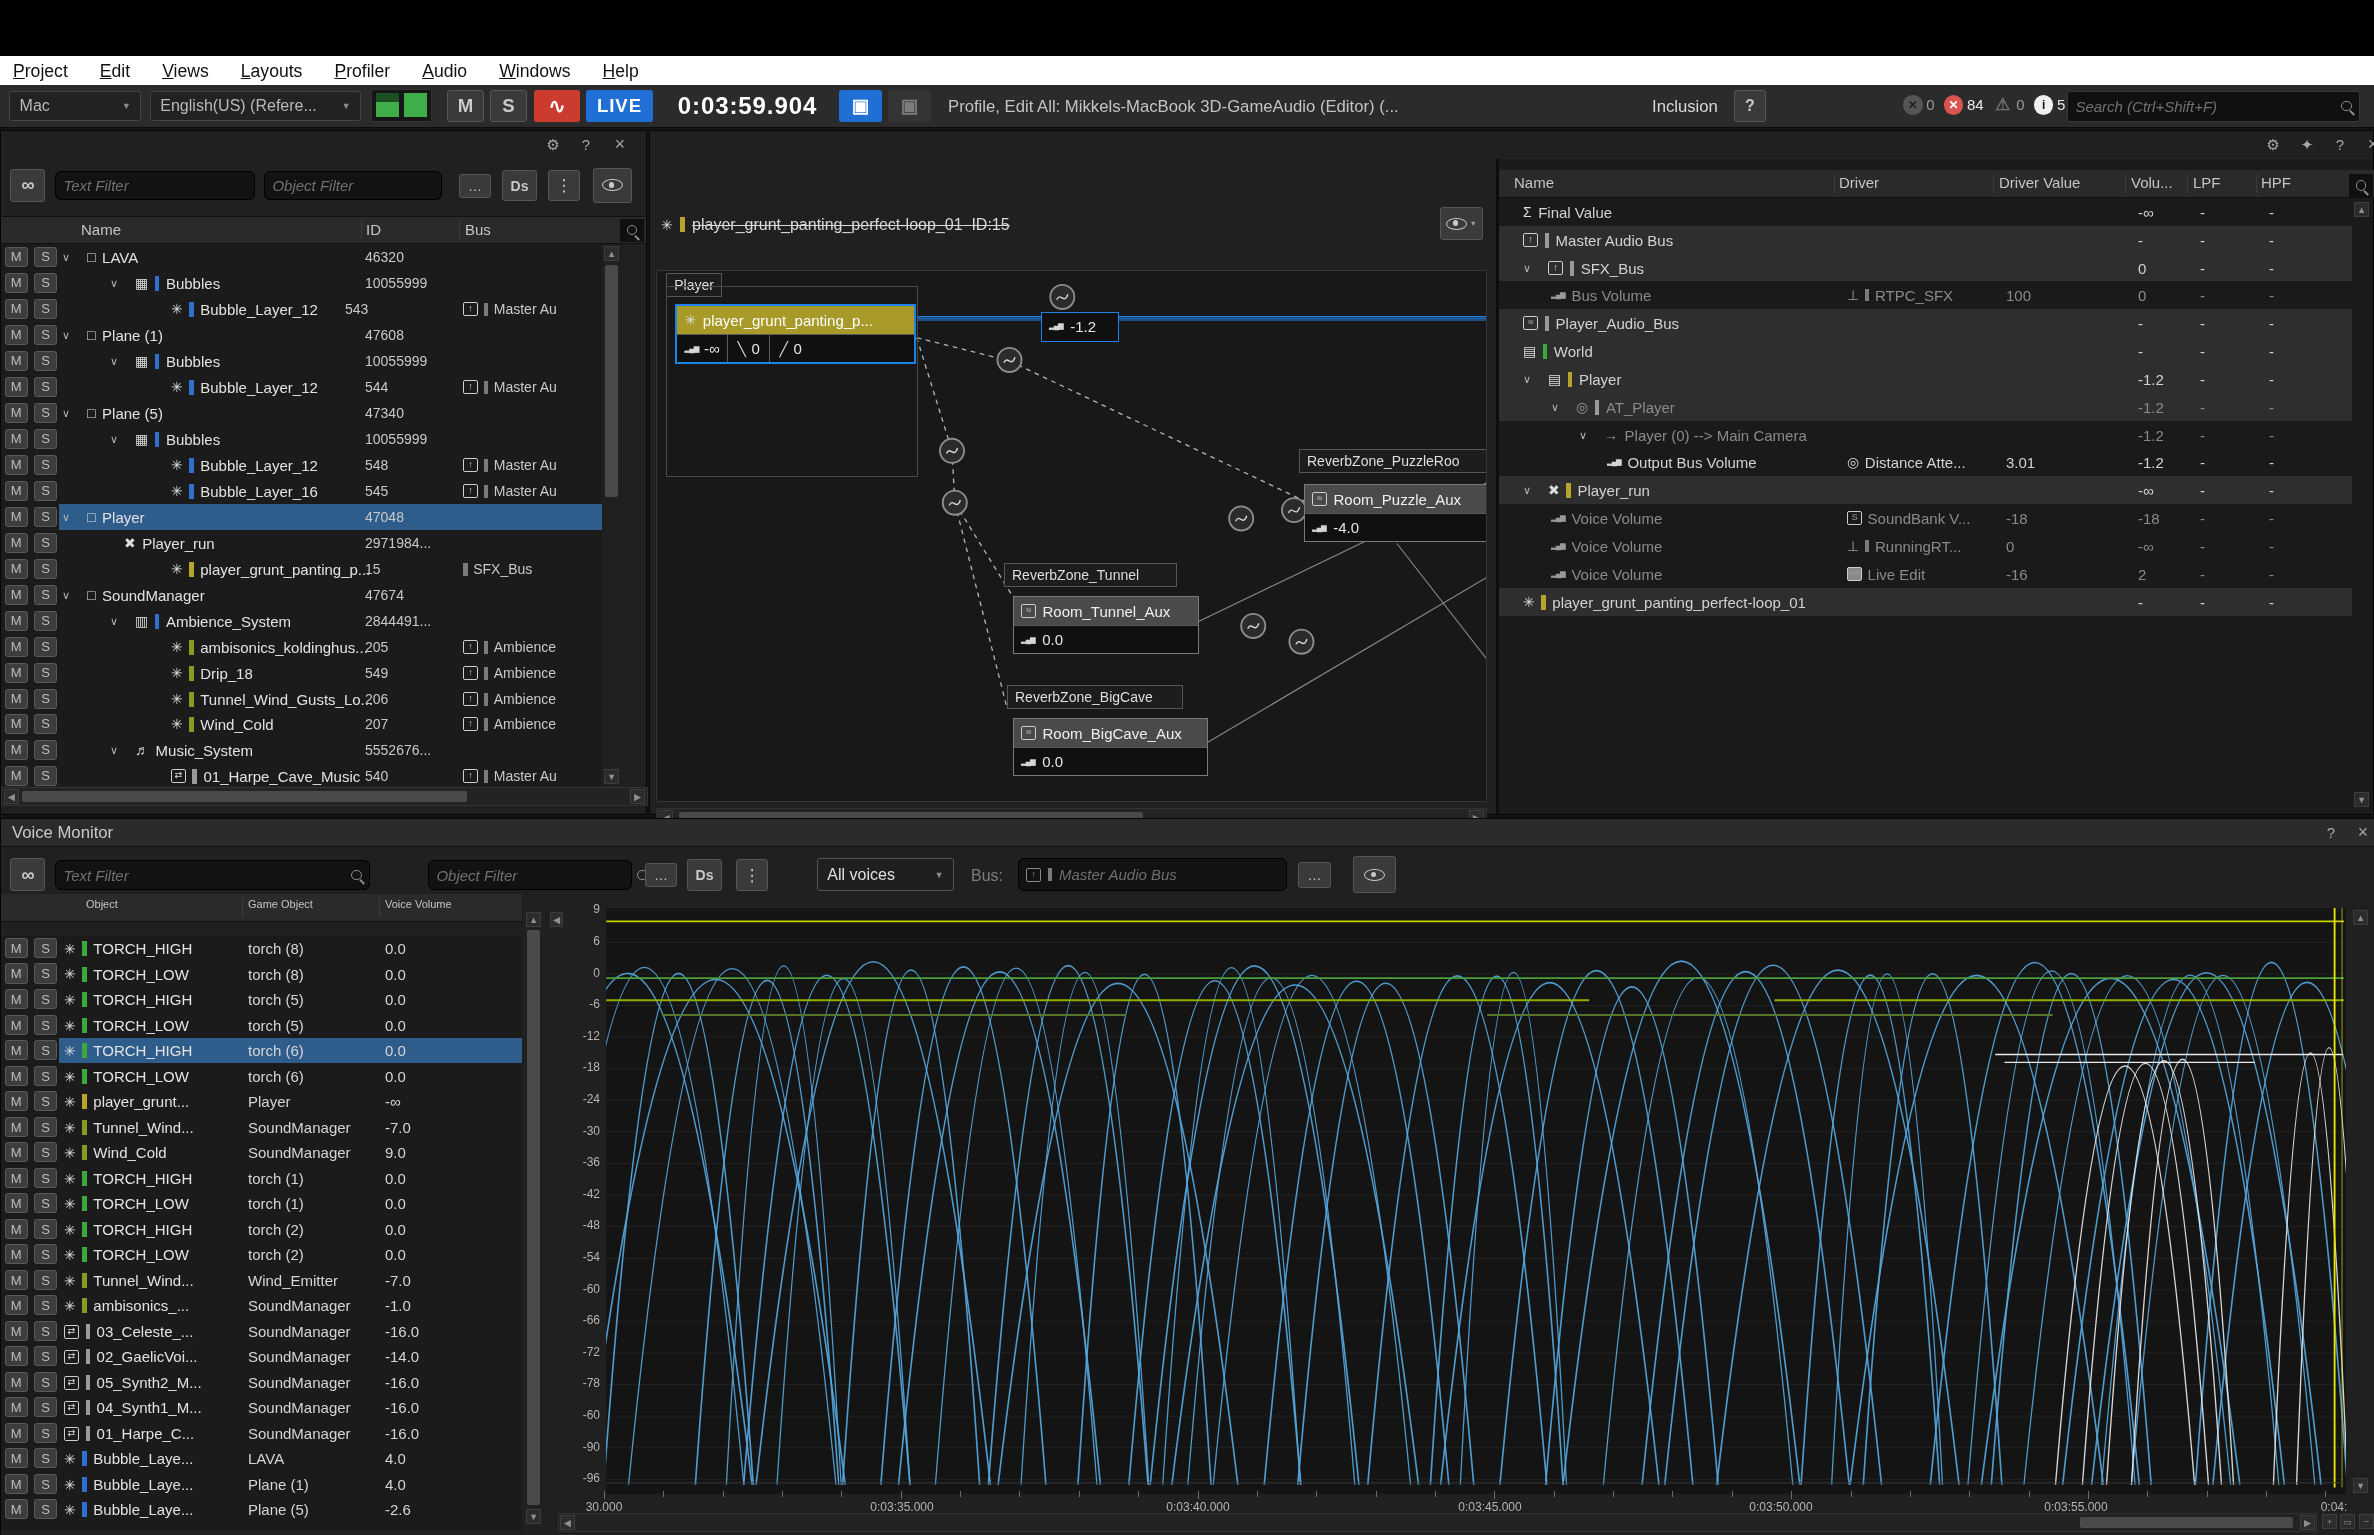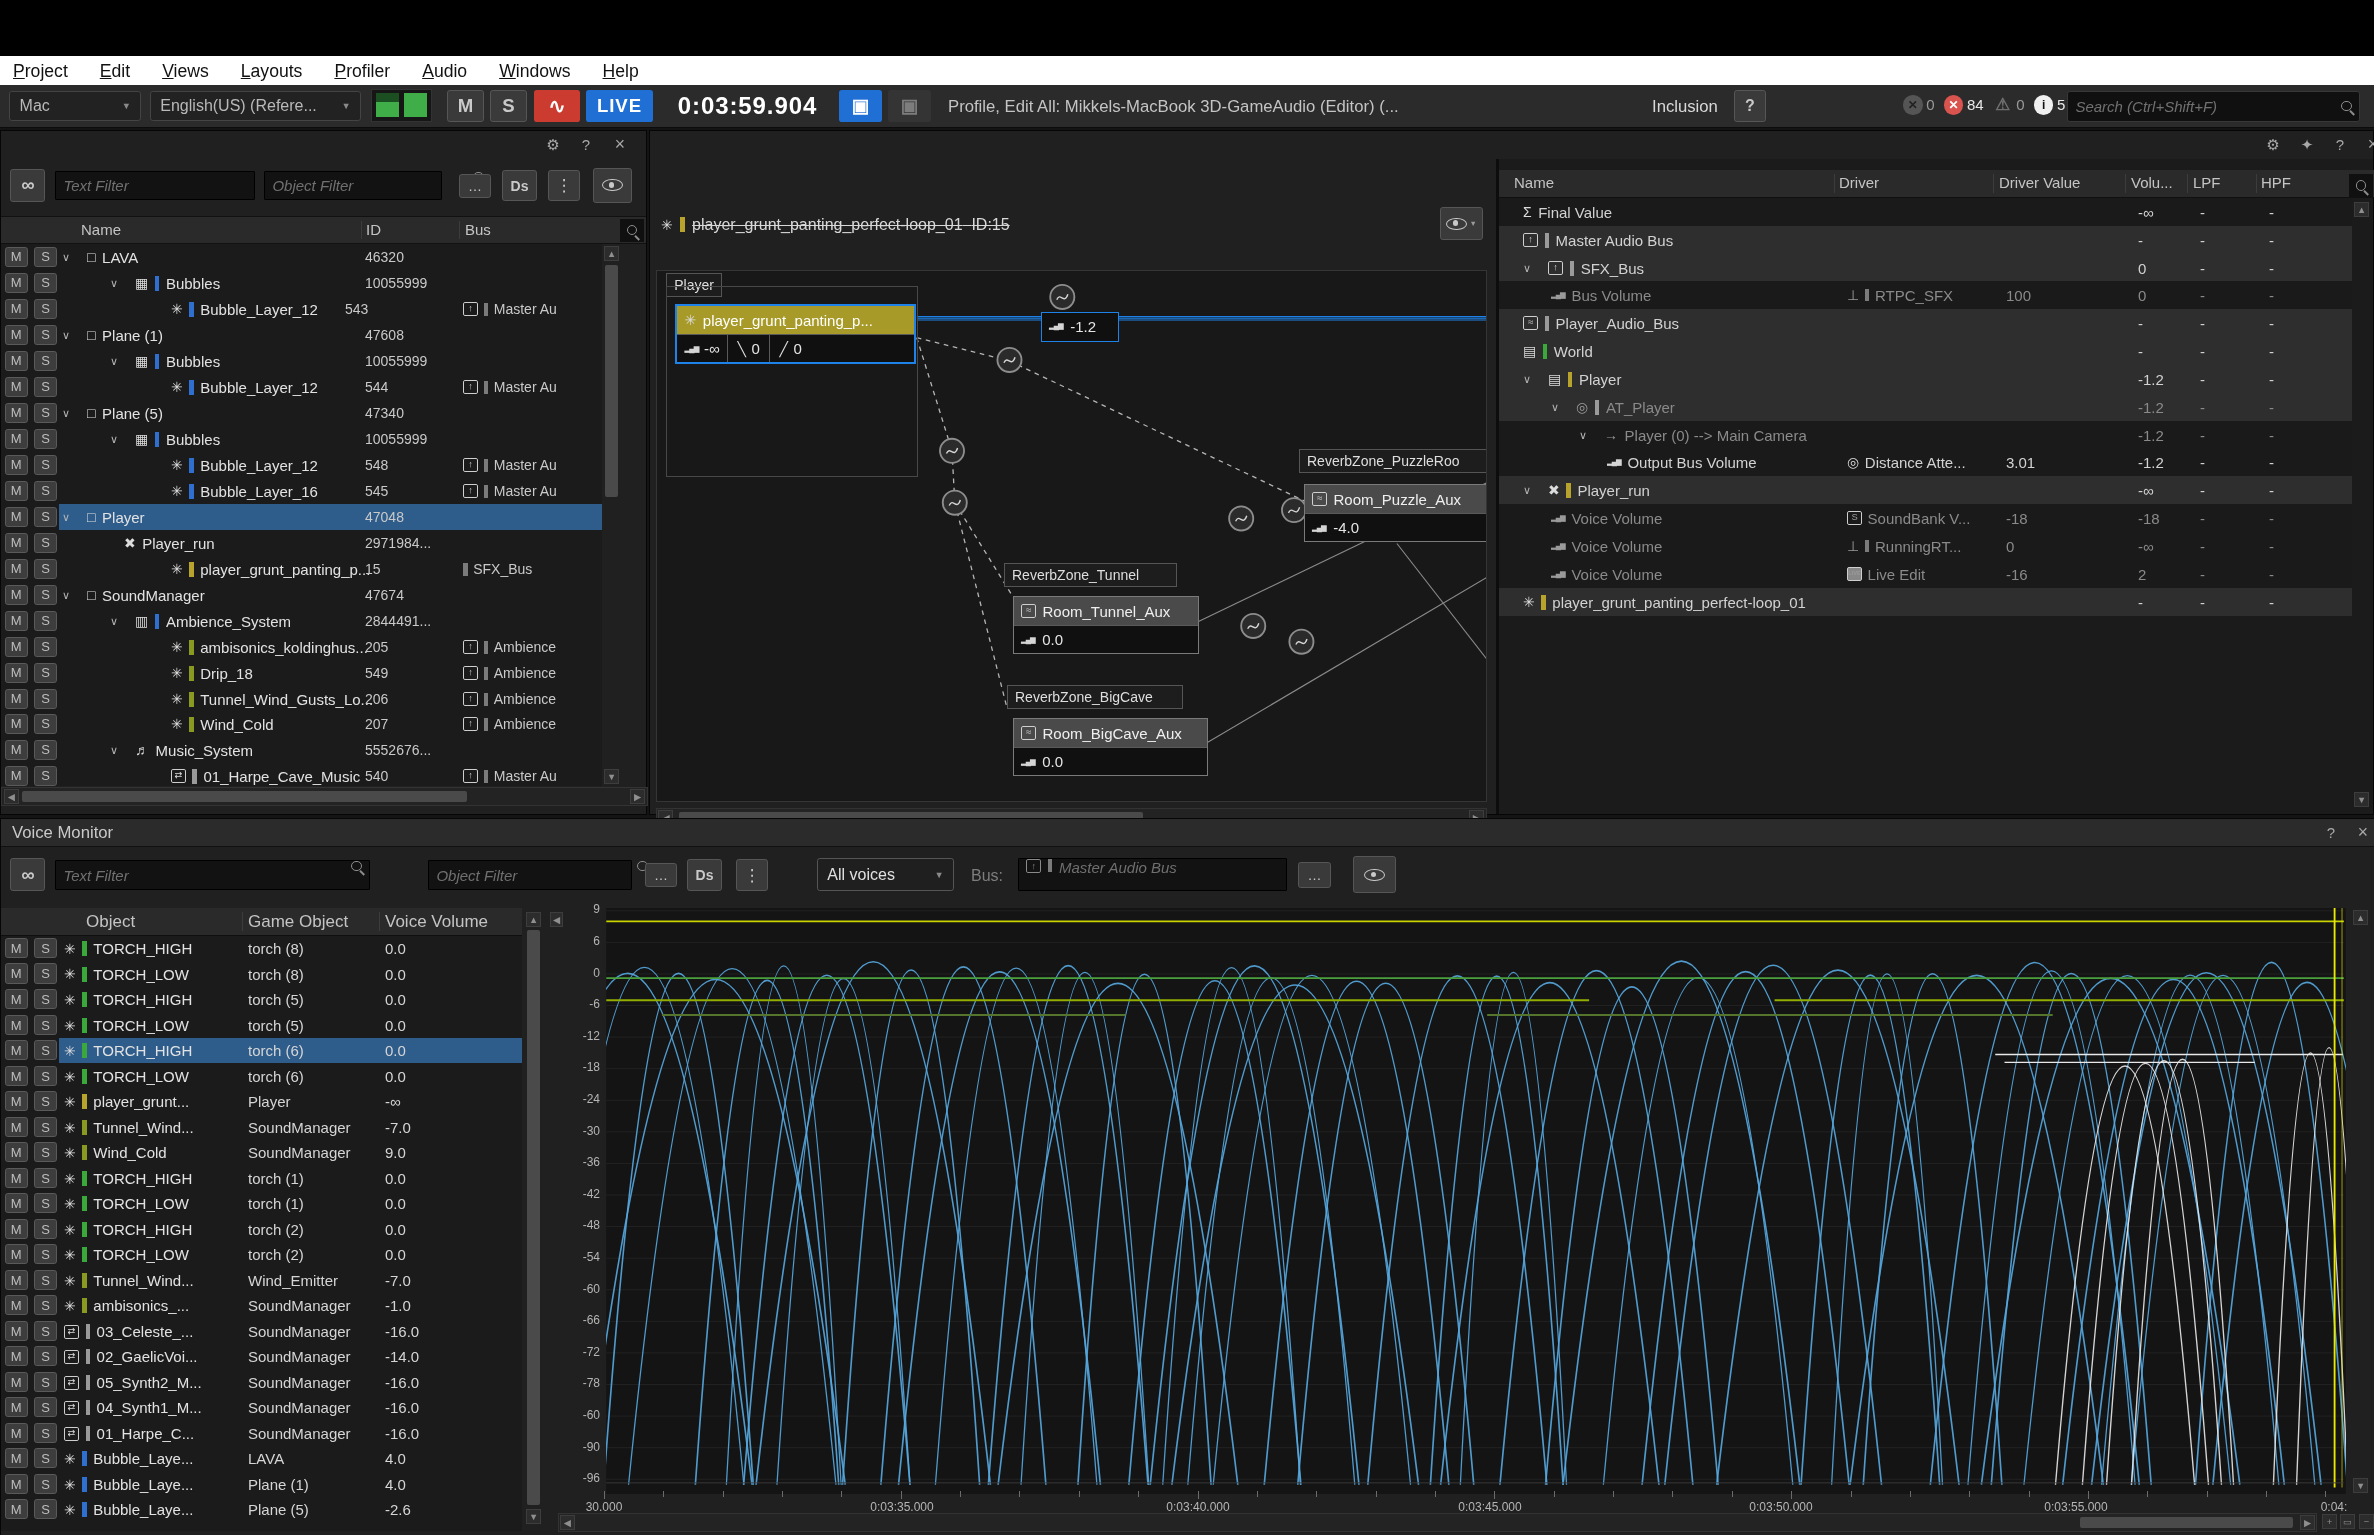--- a/index.html
+++ b/index.html
@@ -26,21 +26,21 @@
   #tb-badges { position:absolute; left:1903px; top:10.2px; display:flex; align-items:center; }
   #tb-search { position:absolute; left:2067px; top:5.6px; width:293px; height:31px; background:#101010; border:0.9px solid #383838; border-radius:2.8px; display:flex; align-items:center; padding:0 7.4px; }
   input.flt { background:transparent; border:none; outline:none; color:#cfcfcf; font-size:15px; font-style:italic; flex:1; font-family:"Liberation Sans",sans-serif; }
   input.flt::placeholder { color:#707070; font-style:italic; }
 
   
   .panel { position:absolute; background:#202020; border:0.9px solid #060606; }
   .ptitle { position:absolute; left:0; top:0; right:0; height:28px; background:#2b2b2b; color:#c9c9c9; font-size:16.7px; display:flex; align-items:center; padding-left:11px; border-bottom:0.9px solid #111; }
   .ticon { position:absolute; top:2.8px; width:26px; height:22px; color:#a8a8a8; font-size:15px; display:flex; align-items:center; justify-content:center; }
   .btn { background:#3a3a3a; border:0.9px solid #565656; border-radius:2.8px; color:#c9c9c9; display:flex; align-items:center; justify-content:center; }
-  .inp { background:#121212; border:0.9px solid #000; border-radius:1px; display:flex; padding:0 7.4px; }
+  .inp { background:#121212; border:0.9px solid #000; border-radius:6px; display:flex; align-items:center; padding:0 7.4px; }
   .ic-mag { display:inline-block; width:10.2px; height:10.2px; border:1.9px solid #8d8d8d; border-radius:50%; position:relative; flex:none; }
   .ic-mag::after { content:""; position:absolute; width:1.9px; height:5.6px; background:#8d8d8d; left:8.3px; top:8.3px; transform:rotate(-45deg); }
   .ic-eye { display:inline-block; width:20.4px; height:12px; border:1.9px solid #c9c9c9; border-radius:50%; position:relative; }
   .ic-eye::after { content:""; position:absolute; left:5.6px; top:1.9px; width:5.6px; height:5.6px; border-radius:50%; background:#c9c9c9; }
   .msbtn { position:absolute; top:2.8px; width:23px; height:20.4px; background:#3d3d3d; border:0.9px solid #5a5a5a; border-radius:2.8px; color:#bdbdbd; font-size:13px; display:flex; align-items:center; justify-content:center; }
   .bar { display:inline-block; width:4.6px; height:15px; flex:none; }
   .bar.blue{background:#2f6fd0}.bar.yellow{background:#b8a42c}.bar.olive{background:#8a9a20}.bar.green{background:#3aa83a}.bar.gray{background:#9a9a9a}
   .icn { font-size:14px; color:#dcdcdc; flex:none; line-height:1; }
   .ic-box { border:0.9px solid #cfcfcf; font-size:9.3px; width:15px; height:14px; display:inline-flex; align-items:center; justify-content:center; border-radius:1.9px; }
   .ic-live { background:#888; color:#111; font-size:5.6px; font-weight:bold; }
@@ -76,21 +76,21 @@
   .dt-row { position:absolute; left:0; width:853px; height:28px; }
   .dt-row.bus { background:#2e2e2e; }
   .dt-row.prop { background:#1a1a1a; }
   .dt-row .cell { height:28px; font-size:15px; color:#d2d2d2; }
   .dt-row.dim .cell { color:#8a8a8a; }
   .dt-row.dim .icn { color:#9a9a9a; }
 
   
   #vm { left:0; top:818px; width:2375px; height:862px; }
   #vm-filter { position:absolute; left:0; top:30px; width:100%; height:52px; }
-  #vm-tablehead { position:absolute; left:0; top:89px; width:521px; height:28px; background:#2a2a2a; border-bottom:0.9px solid #0f0f0f; color:#c4c4c4; font-size:17px; }
+  #vm-tablehead { position:absolute; left:0; top:75px; width:521px; height:28px; background:#2a2a2a; border-bottom:0.9px solid #0f0f0f; color:#c4c4c4; font-size:11px; }
   #vm-rows { position:absolute; left:0; top:117px; width:521px; height:595px; background:#1b1b1b; overflow:hidden; }
   .vm-row { position:absolute; left:0; width:100%; height:25px; }
   .vm-row.sel .rowbg { position:absolute; left:58px; right:0; top:0; bottom:0; background:#2e5d8c; }
   .vm-row .cell { height:25px; font-size:15px; }
   #vm-plot { position:absolute; left:605px; top:89px; width:1740px; height:586px; }
   .ylab { position:absolute; width:48px; text-align:right; color:#b5b5b5; font-size:12px; }
   .xlab { position:absolute; top:681px; transform:translateX(-50%); color:#b5b5b5; font-size:12px; white-space:nowrap; }
   .tick { position:absolute; top:672px; width:0.9px; background:#6b6b6b; }
   .hsb { position:absolute; height:18.6px; background:#232323; border:0.9px solid #333; }
 </style>

